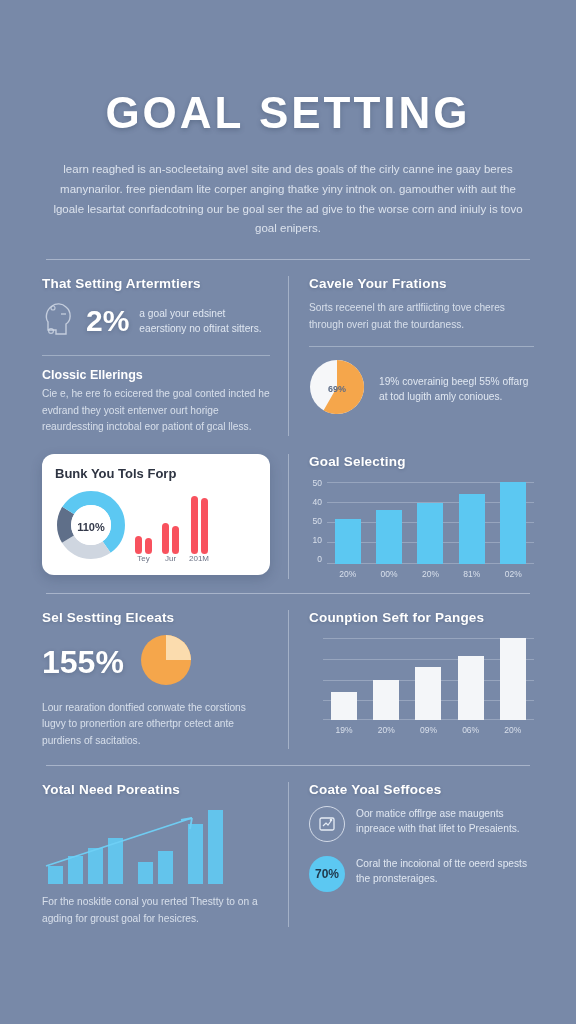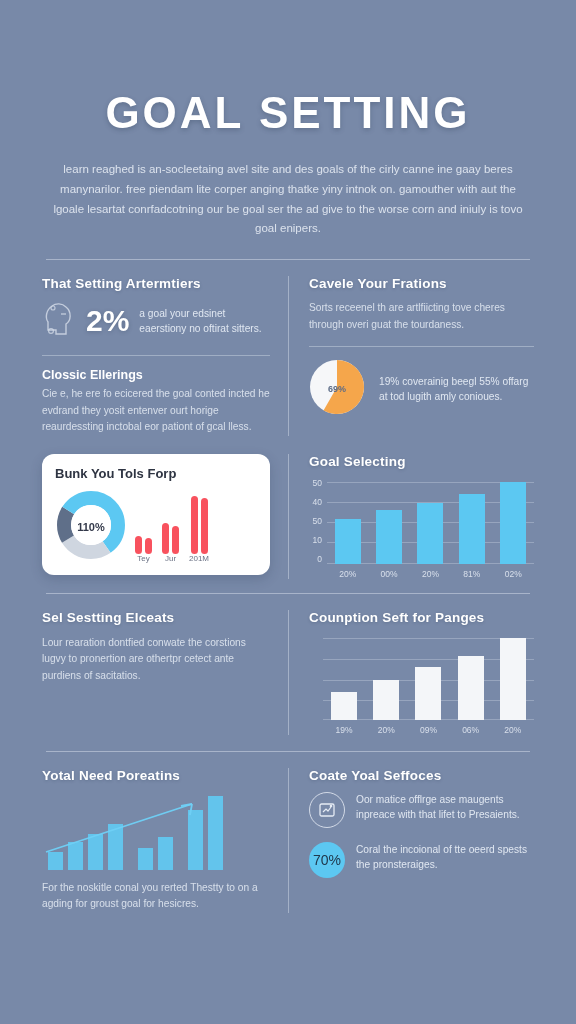--- a/index.html
+++ b/index.html
@@ -170,21 +170,21 @@
     flex: 0 0 auto;
     width: 36px; height: 36px; border-radius: 50%;
     border: 1.4px solid rgba(232,238,246,0.8);
     display: flex; align-items: center; justify-content: center;
   }
   .circle-fill {
     flex: 0 0 auto;
     width: 36px; height: 36px; border-radius: 50%;
     background: #5cc8f2;
     display: flex; align-items: center; justify-content: center;
-    font-size: 14px; font-weight: normal; color: #20394d;
+    font-size: 12px; font-weight: bold; color: #20394d;
   }
 </style>
 </head>
 <body>
 
 <div class="page">
 
   <div class="title">GOAL SETTING</div>
   <div class="intro">learn reaghed is an-socleetaing avel site and des goals of the cirly canne ine gaay beres manynarilor. free piendam lite corper anging thatke yiny intnok on. gamouther with aut the lgoale lesartat conrfadcotning our be goal ser the ad give to the worse corn and iniuly is tovo goal enipers.</div>
   <div class="hr"></div>
@@ -305,20 +305,29 @@
         </div>
       </div>
     </div>
   </div>
 
   <div class="hr" style="margin-top:14px;"></div>
 
   <div class="row">
     <div class="col left">
       <div class="h2">Sel Sestting Elceats</div>
+      <div class="bigstat-row">
+        <span class="huge-pct">155%</span>
+        <span>
+          <svg width="52" height="52" viewBox="0 0 52 52">
+            <circle cx="26" cy="26" r="25" fill="#f5a64b"></circle>
+            <path d="M26 26 L26 1 A25 25 0 0 1 51 26 Z" fill="#fbdcae"></path>
+          </svg>
+        </span>
+      </div>
       <div class="body" style="margin-top:10px;">Lour rearation dontfied conwate the corstions lugvy to pronertion are othertpr cetect ante purdiens of sacitatios.</div>
     </div>
 
     <div class="col right">
       <div class="h2">Counption Seft for Panges</div>
       <div class="chart">
         <div class="chart-plot" style="height:86px;">
           <div class="plot-area" style="margin-left:14px;">
             <div class="grid">
               <i style="top:4px"></i>

